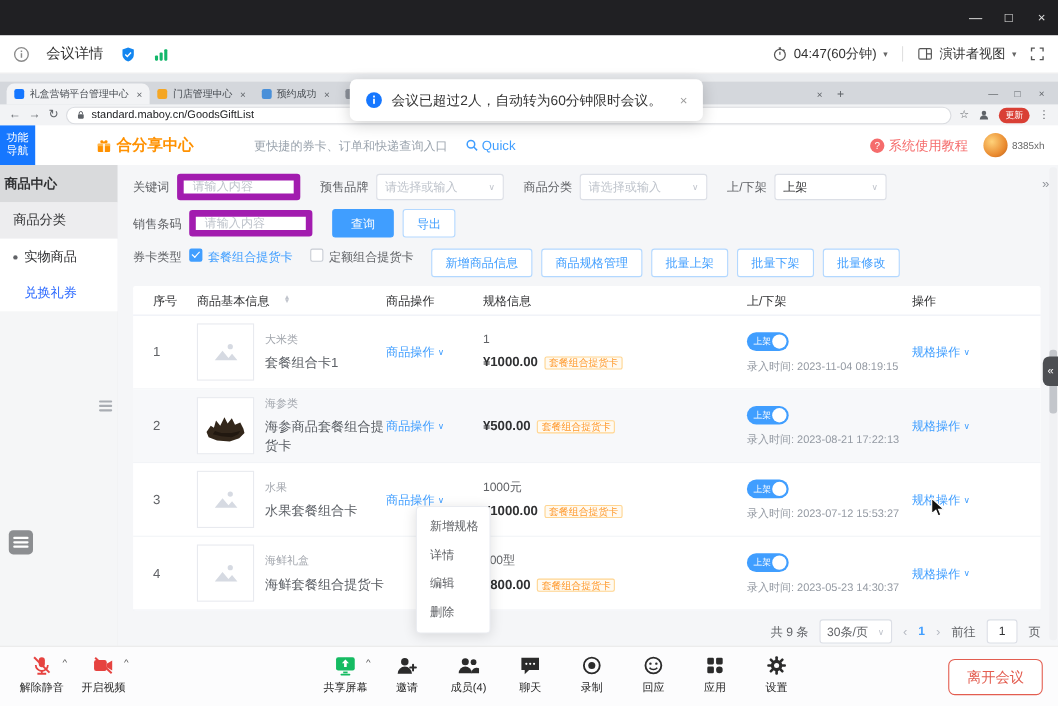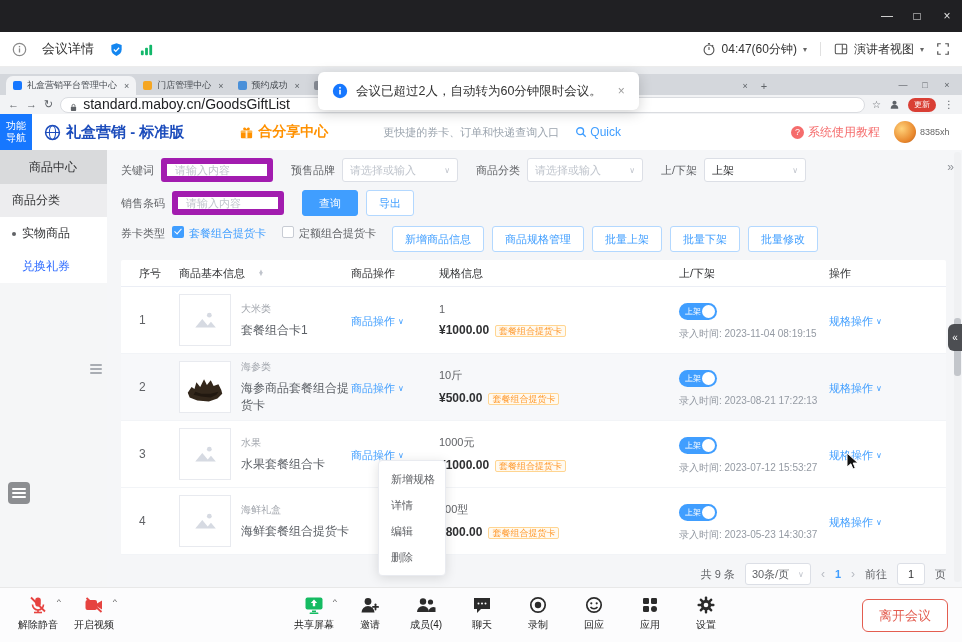--- a/index.html
+++ b/index.html
@@ -31,21 +31,21 @@
        border-radius:7px 7px 0 0;white-space:nowrap;overflow:hidden;flex:none}
   .tab.active{background:#f2f3f5}
   .fav{width:9px;height:9px;border-radius:2px;flex:none}
   .tab .x{color:#5f6368;font-size:9px;margin-left:2px}
   .newtab{color:#5f6368;font-size:11px;margin:0 0 3px 6px}
   .b-controls{position:absolute;right:4px;top:0;height:21px;display:flex;align-items:center}
   .b-controls span{width:22px;text-align:center;color:#5f6368;font-size:9px}
   .addrbar{height:19px;background:#f2f3f5;display:flex;align-items:center;gap:7px;padding:0 8px;border-bottom:1px solid #d9dce0}
   .nav-g{color:#5f6368;font-size:11px;line-height:1}
   .addr-pill{flex:1;height:14px;background:#fff;border:1px solid #dadce0;border-radius:8px;display:flex;
-             align-items:flex-end;gap:5px;padding:0 8px;font-size:14px;color:#202124}
+             align-items:center;gap:5px;padding:0 8px;font-size:10px;color:#202124}
   .addr-right{display:flex;align-items:center;gap:8px}
   .star-g{color:#5f6368;font-size:10px}
   .chip-update{background:#d93f35;color:#fff;font-size:8px;padding:1.5px 6px;border-radius:7px}
   .dots-g{color:#5f6368;font-size:10px}
 
   
   .site{position:absolute;top:40px;left:0;right:0;bottom:0;background:#fff}
   .app-header{height:36px;display:flex;align-items:center;background:#fff;position:relative}
   .nav-block{width:32px;height:36px;background:#1677ff;color:#fff;font-size:10px;display:flex;align-items:center;
              justify-content:center;text-align:center;line-height:1.25;flex:none}
@@ -57,22 +57,22 @@
   .promo{margin-left:55px;font-size:11px;color:#9aa3ad;white-space:nowrap}
   .quick-wrap{display:flex;align-items:center;gap:3px;margin-left:16px;color:#409eff;font-size:12px}
   .tut-wrap{margin-left:auto;display:flex;align-items:center;gap:4px;color:#f56c6c;font-size:12px;white-space:nowrap}
   .help-badge{width:13px;height:13px;border-radius:50%;background:#f56c6c;color:#fff;font-size:9px;
               display:flex;align-items:center;justify-content:center}
   .avatar{width:22px;height:22px;border-radius:50%;background:radial-gradient(circle at 35% 35%,#ffd27a,#e8872c 65%,#a9561f);
           margin-left:14px;flex:none}
   .uname{font-size:9px;color:#666;margin:0 8px 0 4px;width:34px;line-height:1.15}
 
   .sidebar{position:absolute;top:36px;left:0;width:107px;bottom:0;background:#f5f6f7;border-right:1px solid #e7e9ec}
-  .side-title{height:34px;background:#d9dadc;display:flex;align-items:center;padding-left:29px;font-size:12px;
-              color:#303133;font-weight:400}
+  .side-title{height:34px;background:#d9dadc;display:flex;align-items:center;padding-left:4px;font-size:12px;
+              color:#303133;font-weight:700}
   .side-item{height:33px;display:flex;align-items:center;padding-left:12px;font-size:12px;color:#303133;gap:6px}
   .side-item.plain{background:#ededef}
   .side-item.bullet{background:#fff}
   .side-item .dot{width:4px;height:4px;background:#606266;border-radius:50%;flex:none}
   .side-item.active{background:#fff;color:#2e6bff;padding-left:22px}
   .side-collapse{position:absolute;right:5px;top:212px;width:12px}
   .side-collapse i{display:block;height:2px;background:#a9adb3;margin:2px 0;border-radius:1px}
 
   .main{position:absolute;top:36px;left:107px;right:0;bottom:0;background:#f5f6f8;padding:8px 16px 0 14px;overflow:hidden}
   .f-row{display:flex;align-items:center;margin-bottom:8px}
@@ -276,28 +276,20 @@
       <span class="dots-g">⋮</span>
     </div>
   </div>
 
   <div class="site">
 
     <div class="app-header">
       <div class="nav-block">
           <span>功能导航</span>
         </div>
-      <div class="logo-wrap">
-        <svg viewBox="0 0 18 18" width="17" height="17">
-            <circle cx="9" cy="9" r="7.3" fill="none" stroke="#1d4dbc" stroke-width="1.6"></circle>
-            <ellipse cx="9" cy="9" rx="3.3" ry="7.3" fill="none" stroke="#1d4dbc" stroke-width="1.1"></ellipse>
-            <line x1="1.7" y1="9" x2="16.3" y2="9" stroke="#1d4dbc" stroke-width="1.1"></line>
-          </svg>
-        <span class="logo-text">礼盒营销 - 标准版</span>
-      </div>
       <div class="share-wrap">
         <svg viewBox="0 0 16 16" width="15" height="15">
             <rect x="2" y="6" width="12" height="8" rx="1" fill="#ff9100"></rect>
             <rect x="2" y="6" width="12" height="2.4" fill="#ffb74d"></rect>
             <rect x="7" y="6" width="2" height="8" fill="#fff" opacity=".85"></rect>
             <path d="M5 5.5 c-2 -3 2 -4 3 -1 c1 -3 5 -2 3 1 z" fill="#ff9100"></path>
           </svg>
         <span class="share-text">合分享中心</span>
       </div>
       <span class="promo">更快捷的券卡、订单和快递查询入口</span>
@@ -444,21 +436,20 @@
             <div>
               <div class="p-cat">海参类</div>
               <div class="p-name">海参商品套餐组合提货卡</div>
             </div>
           </div>
           <div class="c3"><span class="blue-link">
                 <span>商品操作</span>
                 <span class="v-caret">∨</span>
               </span></div>
           <div class="c4">
-            <div class="spec-v">10斤</div>
             <div><span class="price">¥500.00</span><span class="tag">套餐组合提货卡</span></div>
           </div>
           <div class="c5">
             <div class="switch">
                 <span>上架</span>
               </div>
             <div class="entry-time">录入时间: 2023-08-21 17:22:13</div>
           </div>
           <div class="c6"><span class="blue-link">
                 <span>规格操作</span>

